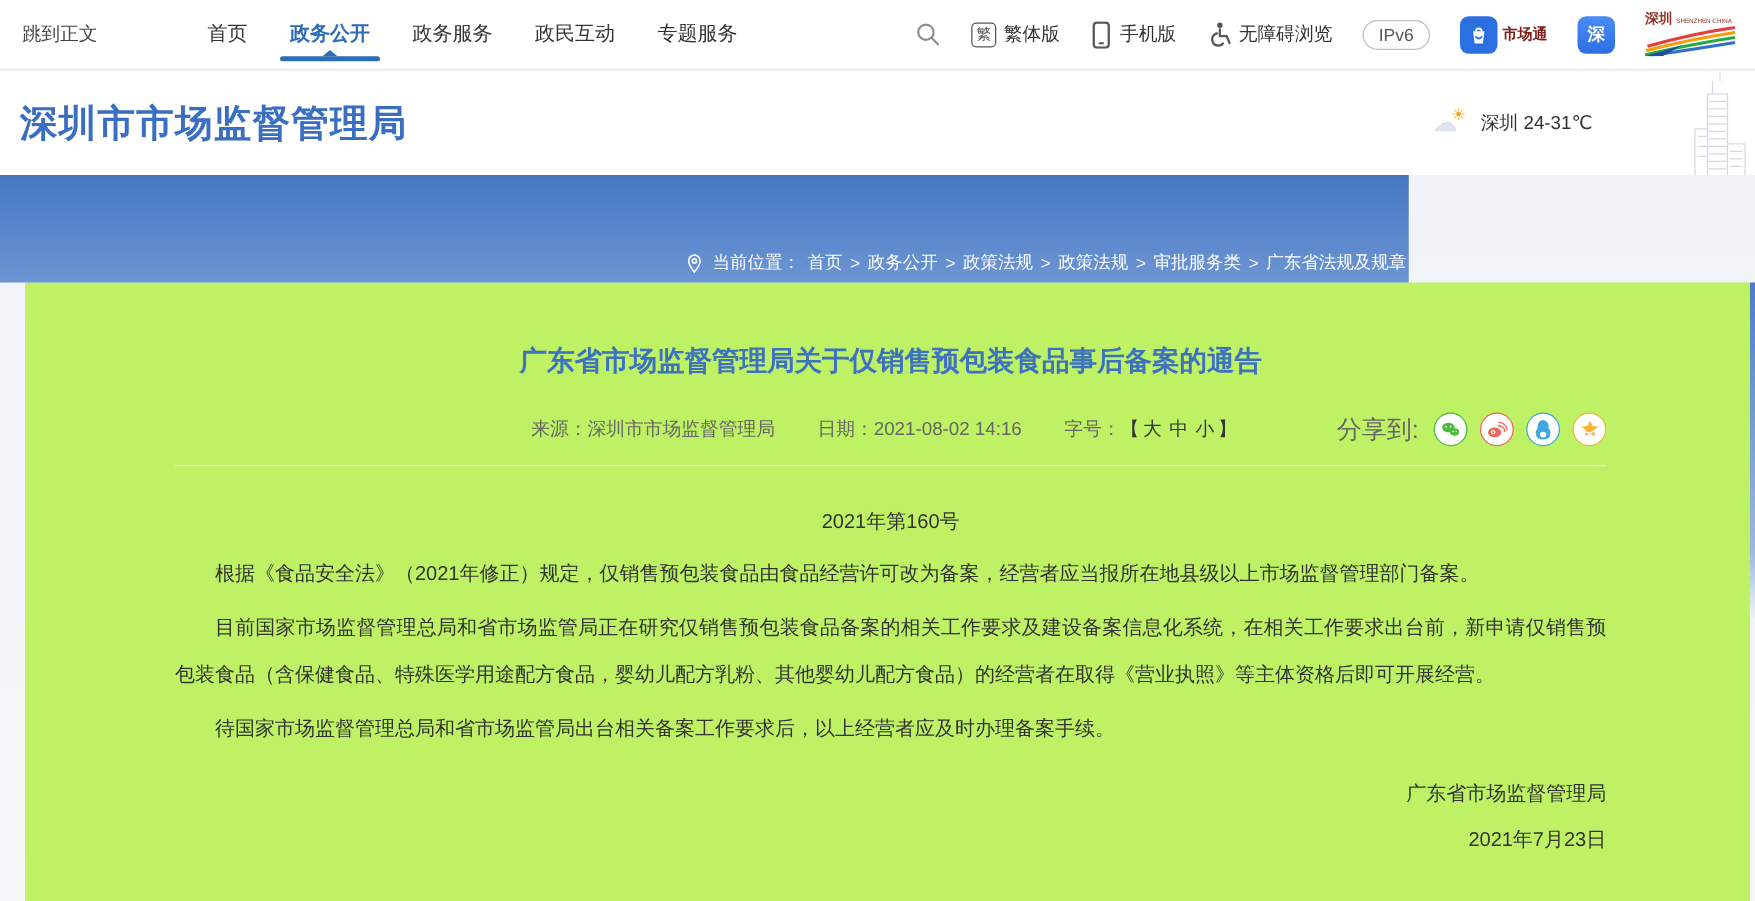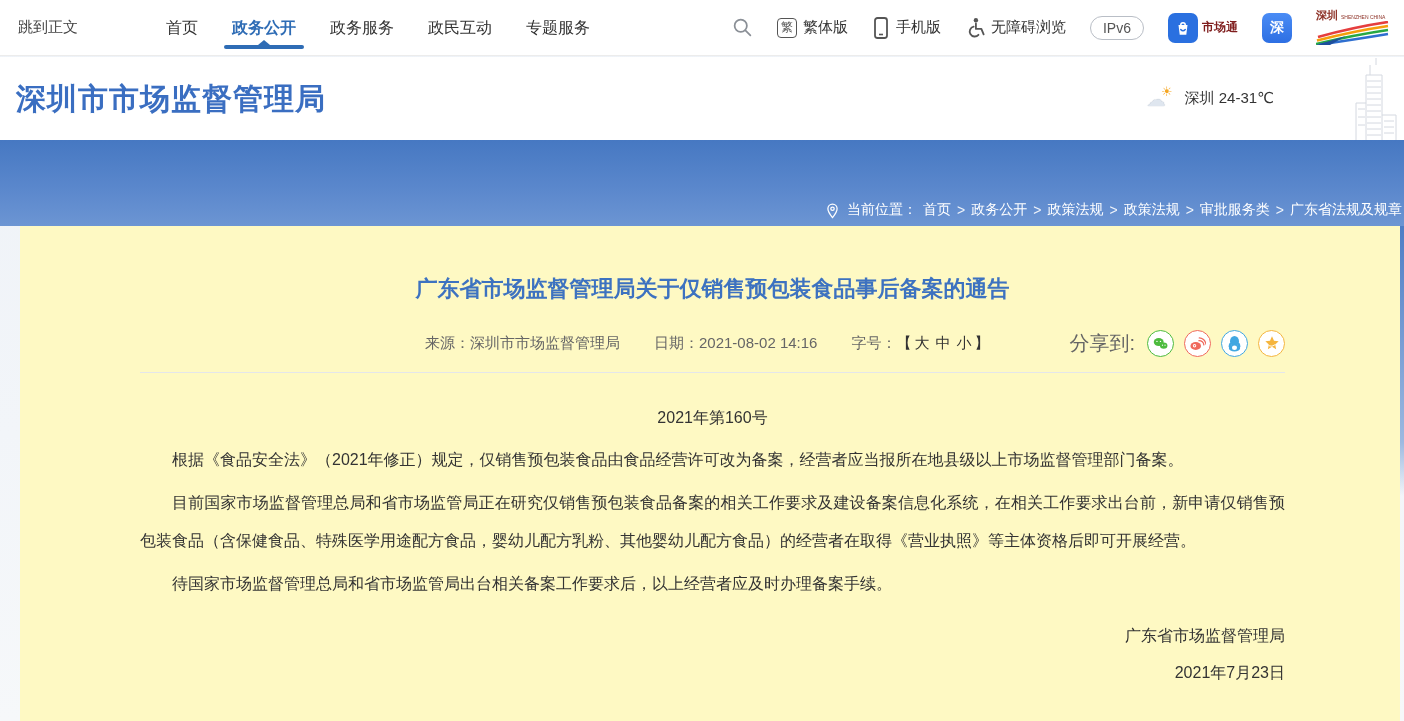--- a/index.html
+++ b/index.html
@@ -33,32 +33,32 @@
   .site-title { position:absolute; left:16px; top:22px; font-size:30px; font-weight:bold;
     color:#3a6ec1; letter-spacing:1px; cursor:pointer; }
   .weather { position:absolute; right:130px; top:30px; display:flex; align-items:center; gap:12px;
     font-size:15px; color:#333; }
   .weather-icon { position:relative; width:26px; height:22px; }
   .weather-icon .sun { position:absolute; right:0; top:-3px; color:#f5a623; font-size:13px; }
   .weather-icon .cloud { position:absolute; left:0; top:1px; color:#dfe6ef; font-size:19px;
     text-shadow:0 0 1px #9aa6b5; }
   .building-sketch { position:absolute; right:2px; top:0; opacity:.75; }
 
-  .banner { position:absolute; top:140px; left:0; width:1404px; height:86px;
+  .banner { position:absolute; top:140px; left:0; width:1127px; height:86px;
     background:linear-gradient(180deg,#4678c2 0%,#5a87cc 55%,#6c95d3 100%); z-index:3; }
   .breadcrumb { position:absolute; right:2px; bottom:7px; display:flex; align-items:center;
     gap:6px; color:#fff; font-size:14px; white-space:nowrap; }
   .crumb { cursor:pointer; }
   .crumb-sep { opacity:.9; }
 
   .bg-right-sliver { position:absolute; top:226px; right:0; width:4px; height:270px;
     background:linear-gradient(180deg,#4e7dc5,#9db9e0 80%,rgba(157,185,224,0)); z-index:1; }
 
   .card { position:absolute; top:226px; left:20px; right:4px; bottom:0;
-    background:#fef9c3; z-index:2; padding:0 115px 17px 120px; }
+    background:#bef264; z-index:2; padding:0 115px 17px 120px; }
   .article-title { margin-top:48px; text-align:center; font-size:22px; font-weight:bold; color:#3d72c0; }
   .meta-row { position:relative; margin-top:24px; height:30px; display:flex; align-items:center;
     font-size:15px; color:#666; }
   .meta-left { display:flex; align-items:flex-start; gap:34px; margin-left:285px; white-space:nowrap; }
   .fontsize-group { color:#666; }
   .fontsize-opt { color:#333; cursor:pointer; padding:0 3px; }
   .share-group { position:absolute; right:0; display:flex; align-items:center; gap:10px; }
   .share-label { font-size:20px; color:#666; margin-right:2px; }
   .share-btn { width:27px; height:27px; border-radius:50%; border:1.5px solid; display:flex;
     align-items:center; justify-content:center; cursor:pointer; background:#fff; }

